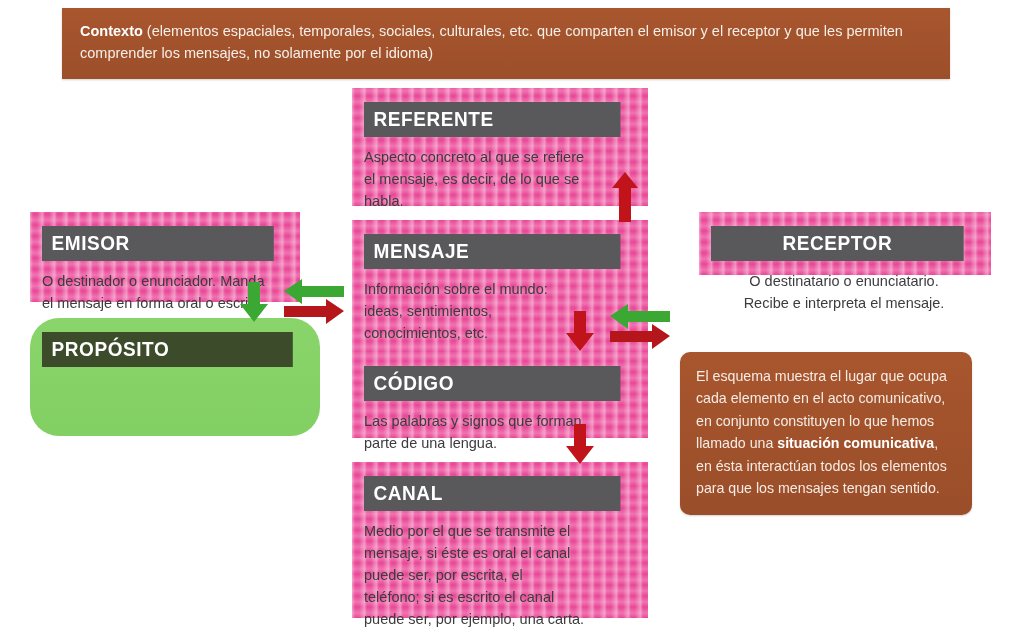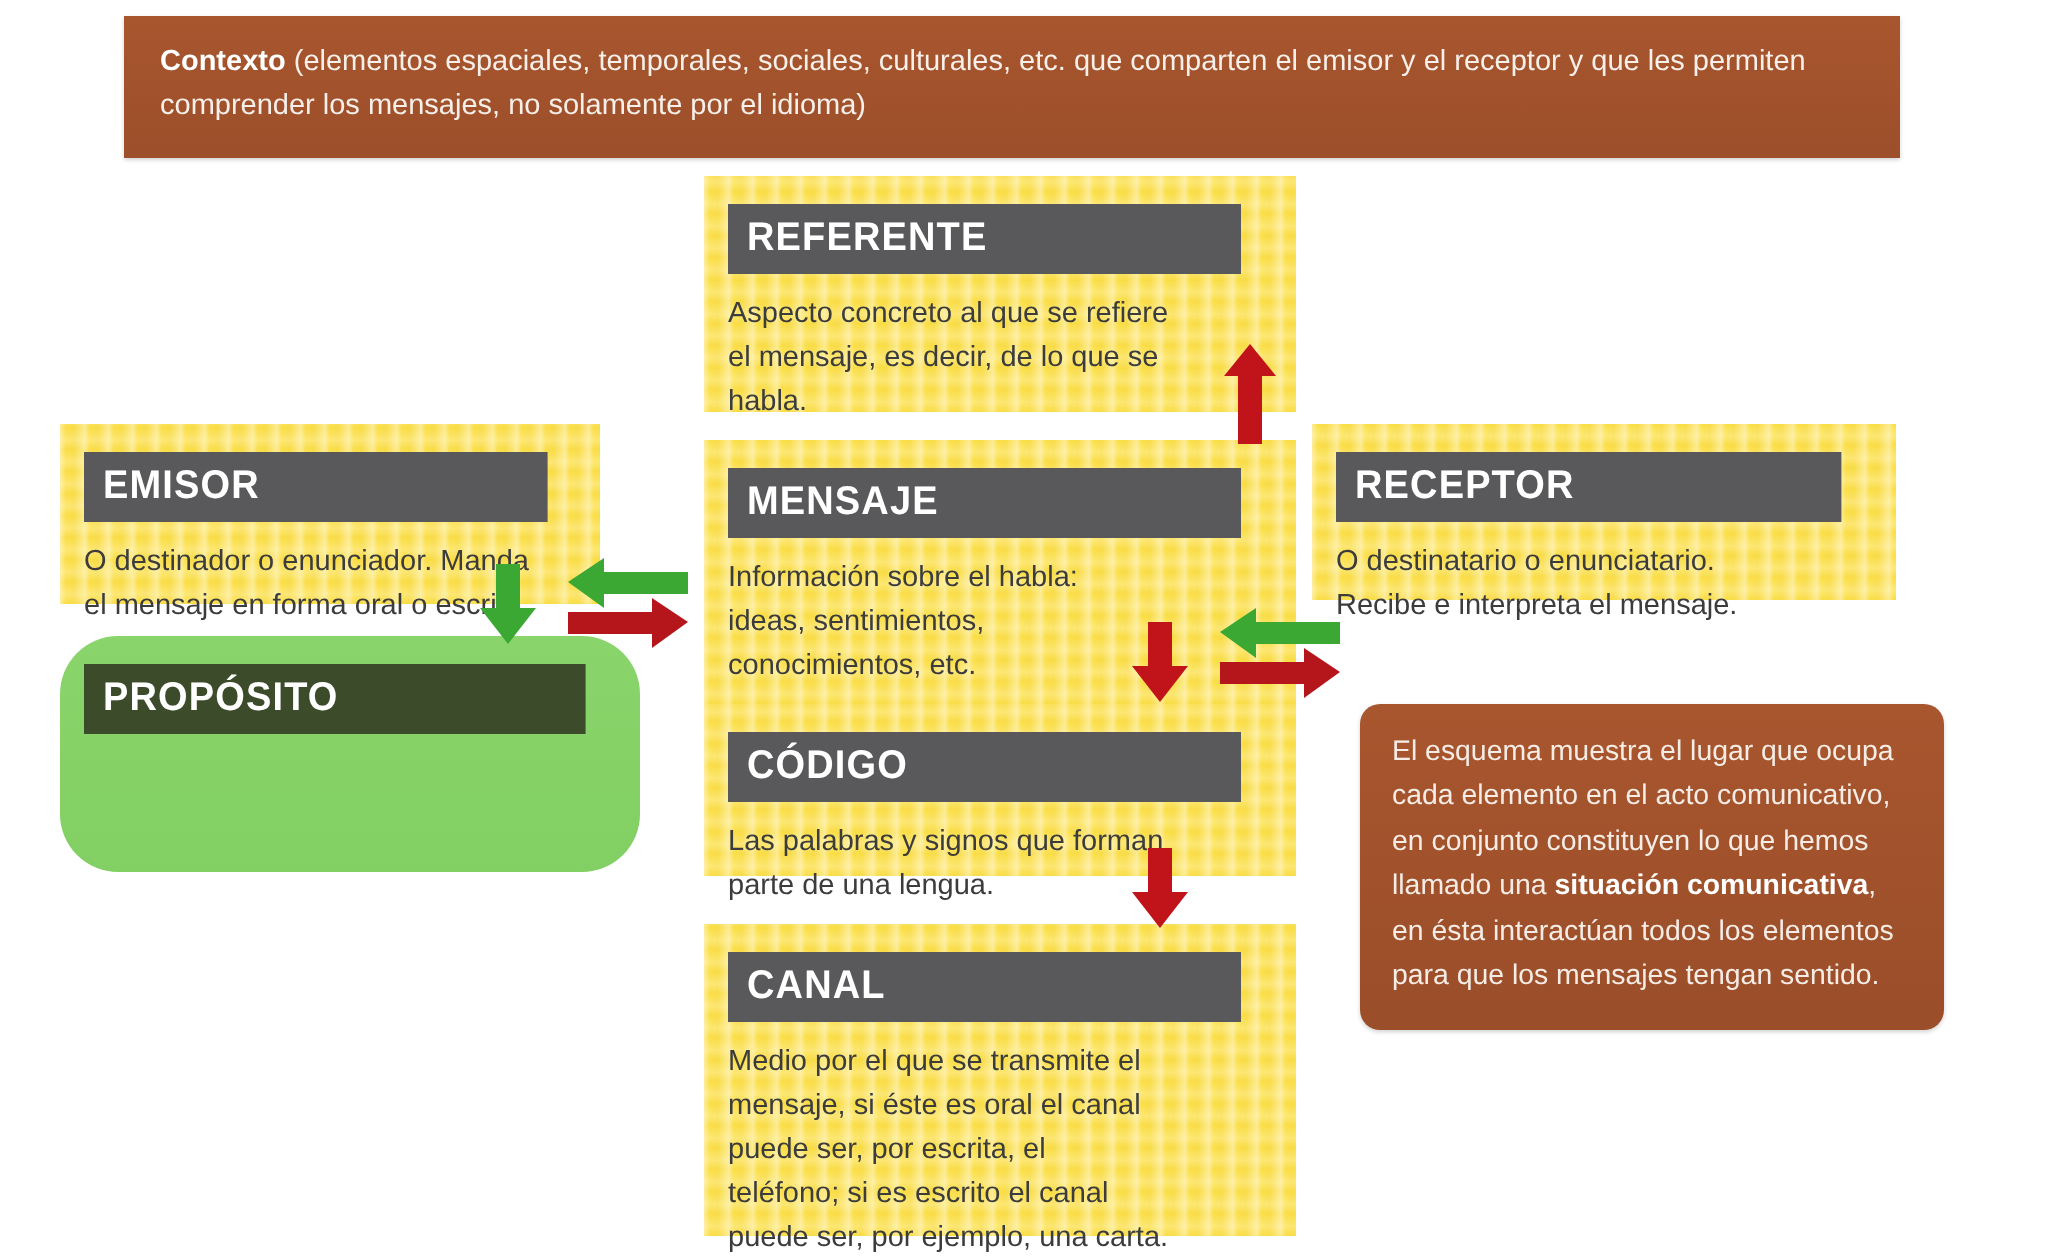--- a/index.html
+++ b/index.html
@@ -26,21 +26,21 @@
     font-size:14.5px;
     line-height:1.55;
     box-shadow:0 1px 2px rgba(0,0,0,.18);
   }
   .context-banner b{font-weight:bold;color:#ffffff;}
 
   
   .panel{
     position:absolute;
     box-sizing:border-box;
-    background:#fde047;
+    background:#ec4899;
     padding:0;
   }
   .panel .tex{
     position:absolute;inset:0;
     background:
       repeating-linear-gradient(90deg, rgba(255,255,255,.55) 0px, rgba(255,255,255,0) 3px, rgba(0,0,0,.012) 7px, rgba(255,255,255,.45) 12px),
       repeating-linear-gradient(0deg, rgba(0,0,0,.016) 0px, rgba(255,255,255,.3) 5px, rgba(0,0,0,.01) 11px);
     pointer-events:none;
     opacity:.8;
   }
@@ -66,21 +66,21 @@
     line-height:1.52;
   }
   .panel-body span{display:block;}
 
   
   #panel-referente{left:352px;top:88px;width:296px;height:118px;}
   #panel-mensaje{left:352px;top:220px;width:296px;height:132px;}
   #panel-codigo{left:352px;top:352px;width:296px;height:86px;}
   #panel-canal{left:352px;top:462px;width:296px;height:156px;}
   #panel-emisor{left:30px;top:212px;width:270px;height:90px;}
-  #panel-receptor{left:656px;top:212px;width:292px;height:88px;}
+  #panel-receptor{left:699px;top:212px;width:292px;height:63px;text-align:center;}
 
   
   #panel-proposito{
     position:absolute;
     left:30px;top:318px;width:290px;height:118px;
     box-sizing:border-box;
     background:#86d267;
     background:linear-gradient(180deg,#8ad56b 0%,#82cf63 100%);
     border-radius:29px;
   }
@@ -134,21 +134,21 @@
         <span>habla.</span>
       </div>
     </div>
   </div>
 
   <div class="panel" id="panel-mensaje">
     <div class="tex"></div>
     <div class="panel-inner">
       <span class="panel-title">MENSAJE</span>
       <div class="panel-body">
-        <span>Información sobre el habla:</span>
+        <span>Información sobre el mundo:</span>
         <span>ideas, sentimientos,</span>
         <span>conocimientos, etc.</span>
       </div>
     </div>
   </div>
 
   <div class="panel" id="panel-codigo">
     <div class="tex"></div>
     <div class="panel-inner">
       <span class="panel-title">CÓDIGO</span>

